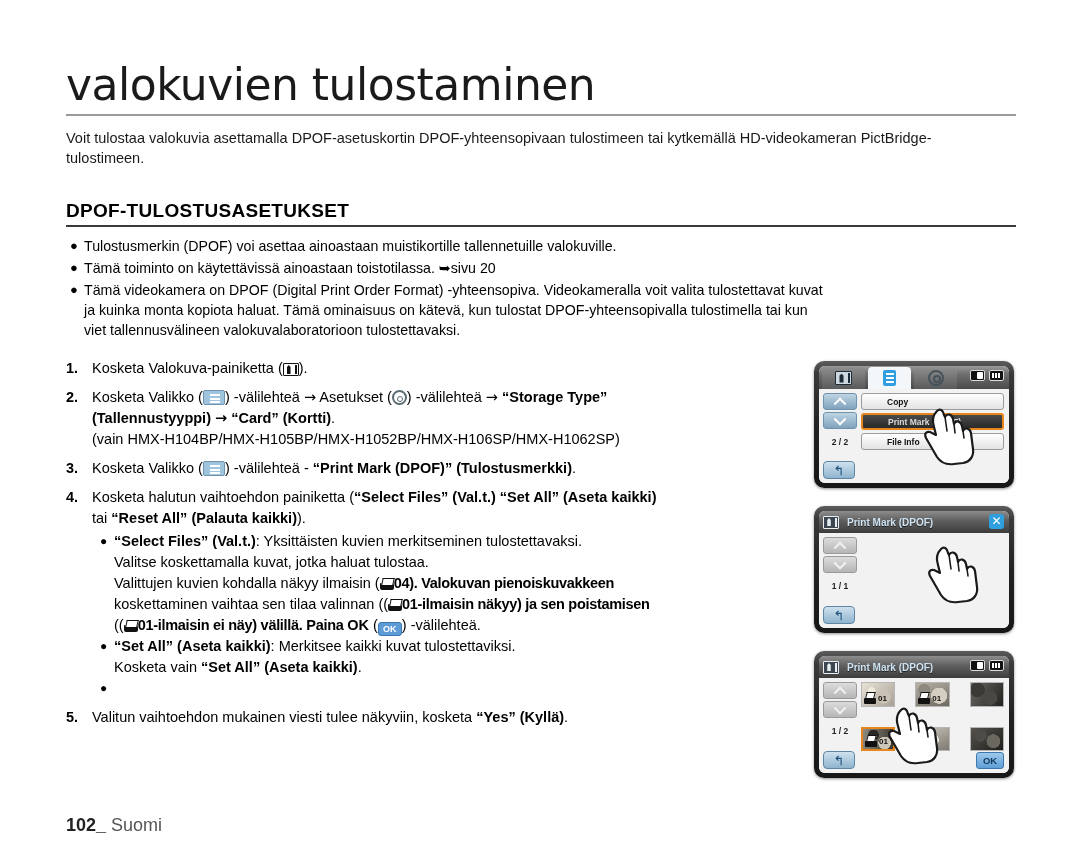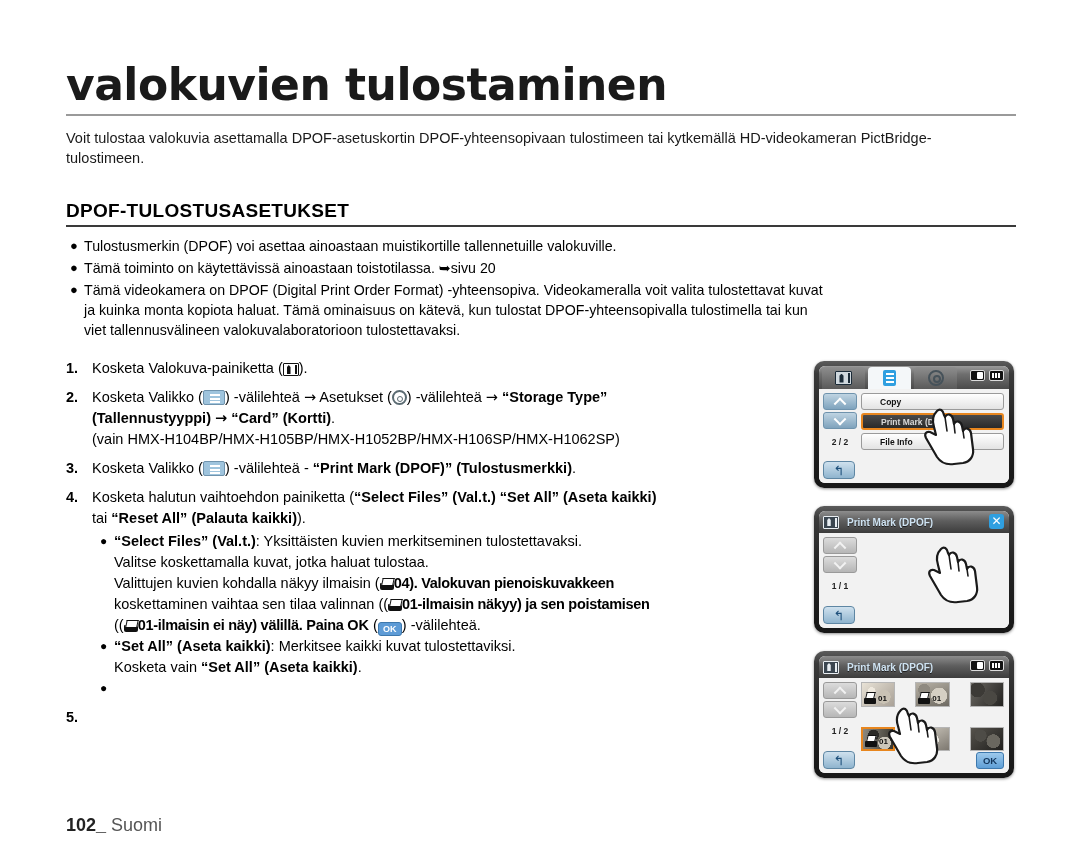--- a/index.html
+++ b/index.html
@@ -11,21 +11,21 @@
     color:#000000;
     position:relative;
     overflow:hidden;
   }
 
   .page { position:absolute; inset:0; }
 
   
   .title-wrap { position:absolute; left:66px; top:62px; width:950px; }
   .page-title {
-    font-size:44px; font-weight:700; letter-spacing:-0.5px;
+    font-size:44px; font-weight:400; letter-spacing:-0.5px;
     line-height:1.05; color:#1a1a1a;
     font-family:"DejaVu Sans", sans-serif;
   }
   .title-rule { height:2px; background:#9a9a9a; margin-top:6px; width:950px; }
 
   
   .intro {
     position:absolute; left:66px; top:128px; width:930px;
     font-size:14.5px; line-height:20px; color:#1a1a1a;
   }
@@ -215,21 +215,21 @@
   .backbtn .arrowic {
     position:absolute; left:50%; top:50%; transform:translate(-50%,-50%);
     color:#1d4f7a; font-size:13px; line-height:1; font-family:"DejaVu Sans", sans-serif;
   }
 
   .menulist { position:absolute; left:42px; right:5px; top:4px; }
   .menuitem {
     height:17px; border:1px solid #9a9a9a; border-radius:3px;
     background:linear-gradient(180deg,#ffffff,#e3e3e3);
     margin-bottom:3px; display:flex; align-items:center;
-    padding-left:18px; font-size:8.5px; font-weight:bold; color:#111;
+    padding-left:25px; font-size:8.5px; font-weight:bold; color:#111;
   }
   .menuitem.sel {
     background:linear-gradient(180deg,#4a4a4a,#2a2a2a);
     border:2px solid #e8861e; color:#d8d8d8;
   }
   .menuitem .mi-ic { margin-right:5px; display:inline-flex; }
 
   
   #lcd2 { left:814px; top:506px; }
   .dlgbar {
@@ -418,20 +418,23 @@
           <div class="sub-row">
             <div class="sub-dot">●</div>
           </div>
 
         </div>
       </div>
     </div>
 
     <div class="step">
       <div class="step-num">5.</div>
+      <div class="step-body">
+        <span>Valitun vaihtoehdon mukainen viesti tulee näkyviin, kosketa </span><b>“Yes” (Kyllä)</b><span>.</span>
+      </div>
     </div>
 
   </div>
 
   <div class="footer">
     <b>102_</b>
     <span>Suomi</span>
   </div>
 
   <div class="lcd" id="lcd1">

